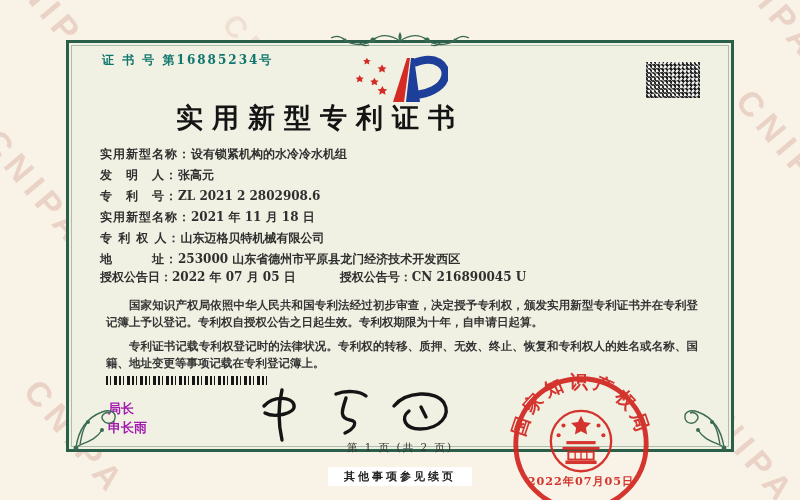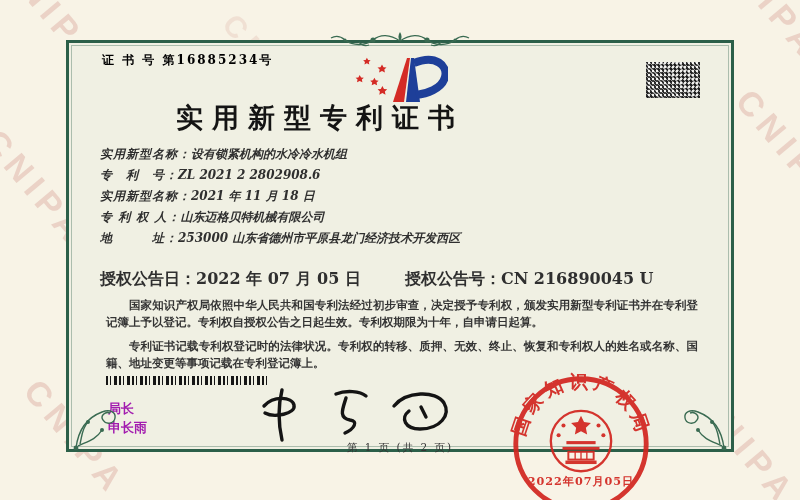--- a/index.html
+++ b/index.html
@@ -14,38 +14,38 @@
 
   
   .frame{position:absolute;left:66px;top:40px;width:668px;height:412px;
          border:3px solid #2c5f49;background:#f0f0e3;box-sizing:border-box;}
   .frame::before{content:"";position:absolute;inset:2px;border:1px solid rgba(44,95,73,.35);pointer-events:none;}
 
   .ornament-top{position:absolute;left:325px;top:31px;z-index:3;}
   .corner{position:absolute;z-index:3;}
 
   .certno{position:absolute;left:102px;top:52px;font-size:12px;font-weight:bold;
-          color:#000000;letter-spacing:2px;}
+          color:#0f766e;letter-spacing:2px;}
 
   .dm{position:absolute;left:646px;top:62px;width:54px;height:36px;
       background:
         repeating-linear-gradient(45deg, rgba(255,255,255,.55) 0 1px, transparent 1px 3px),
         repeating-linear-gradient(90deg, rgba(25,25,25,.9) 0 2px, transparent 2px 4px),
         repeating-linear-gradient(0deg, rgba(35,35,35,.85) 0 2px, rgba(238,238,235,.95) 2px 4px);}
 
   .logo{position:absolute;left:352px;top:54px;}
 
   .title{position:absolute;left:0;top:100px;width:640px;text-align:center;
          font-size:27px;font-weight:bold;color:#141414;letter-spacing:9px;}
 
-  .fields{position:absolute;left:100px;top:144px;width:610px;font-style:italic;}
+  .fields{position:absolute;left:100px;top:144px;width:610px;}
   .frow{font-size:12px;font-weight:bold;color:#2f2f2f;line-height:21px;height:21px;
         white-space:nowrap;}
   .frow .lab{letter-spacing:1px;}
-  .grant{position:absolute;left:100px;top:269px;width:610px;font-size:16px;
+  .grant{position:absolute;left:100px;top:269px;width:610px;font-size:12px;
          font-weight:bold;color:#2f2f2f;display:flex;}
   .grant .g2{margin-left:44px;}
 
   .paras{position:absolute;left:98px;top:289px;width:608px;font-size:11.5px;
          line-height:16.5px;color:#343434;text-align:justify;font-weight:bold;}
   .paras p{margin:8px;text-indent:2em;}
 
   .barcode{position:absolute;left:106px;top:376px;width:162px;height:9px;
       background:repeating-linear-gradient(90deg,#161616 0 2px,transparent 2px 4px,
       #161616 4px 5px,transparent 5px 8px,#161616 8px 11px,transparent 11px 13px);}
@@ -131,20 +131,21 @@
     </g>
     <polygon points="55,4 58,4 52,48 41,48" fill="#d42b25"></polygon>
     <polygon points="59,4 62,4 68,48 54,48" fill="#1e3f99"></polygon>
     <path d="M62,9 C84,0 96,12 93,23 C90,35 74,40 64,41" stroke="#1e3f99" stroke-width="8" fill="none"></path>
   </svg>
 
   <div class="title">实用新型专利证书</div>
 
   <div class="fields">
     <div class="frow"><span class="lab">实用新型名称：</span><span>设有锁紧机构的水冷冷水机组</span></div>
+    <div class="frow"><span class="lab">发　明　人：</span><span>张高元</span></div>
     <div class="frow"><span class="lab">专　利　号：</span><span>ZL 2021 2 2802908.6</span></div>
     <div class="frow"><span class="lab">实用新型名称：</span><span>2021 年 11 月 18 日</span></div>
     <div class="frow"><span class="lab">专 利 权 人：</span><span>山东迈格贝特机械有限公司</span></div>
     <div class="frow"><span class="lab">地　　　址：</span><span>253000 山东省德州市平原县龙门经济技术开发西区</span></div>
   </div>
 
   <div class="grant">
     <span class="g1"><span>授权公告日：</span><span>2022 年 07 月 05 日</span></span>
     <span class="g2"><span>授权公告号：</span><span>CN 216890045 U</span></span>
   </div>
@@ -193,14 +194,15 @@
       <g stroke="#d2251f" stroke-width="2" fill="none">
         <rect x="62" y="83" width="26" height="8"></rect>
         <path d="M69,83 v8 M75,83 v8 M81,83 v8" stroke-width="1.4"></path>
       </g>
     </g>
     <text x="75" y="117" text-anchor="middle" fill="#d2251f" font-size="11.5" font-weight="bold" letter-spacing="1" font-family="'DejaVu Serif',serif">2022年07月05日</text>
   </svg>
 
   <div class="pageno">第 1 页 (共 2 页)</div>
 
+  <div class="footnote">其他事项参见续页</div>
 
 </div>
 
 </body></html>

